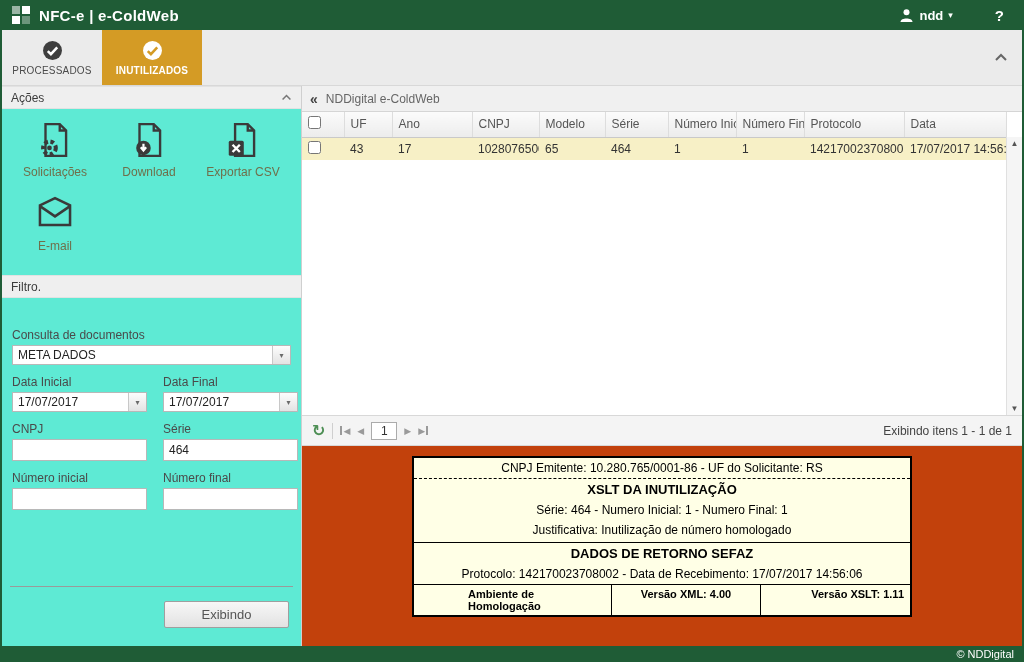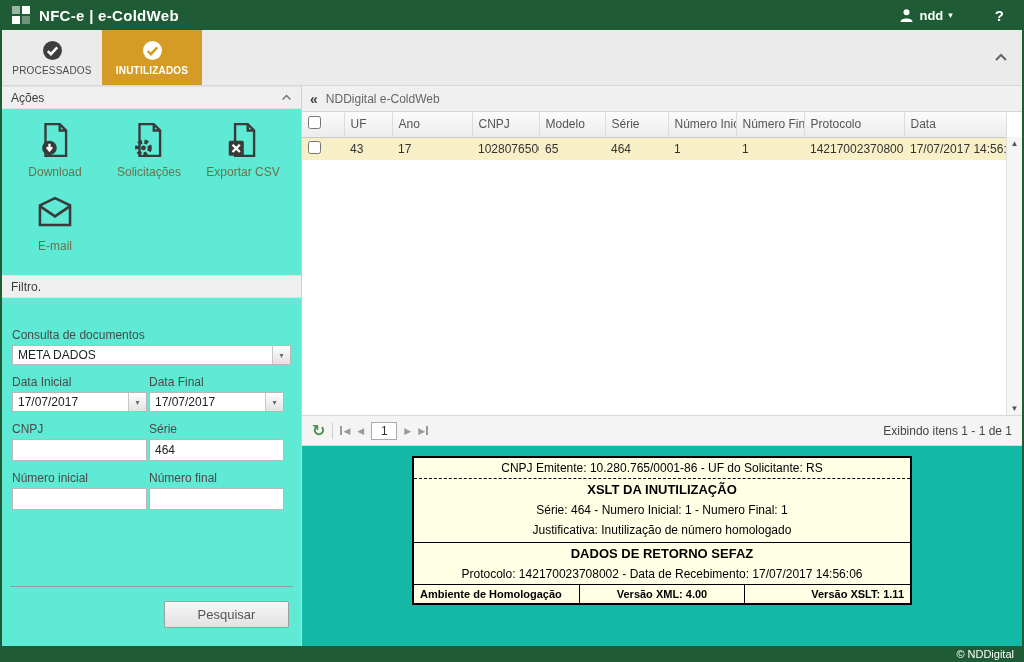--- a/index.html
+++ b/index.html
@@ -35,21 +35,21 @@
   .actions { display:flex; flex-wrap:wrap; padding:12px 4px 6px 6px; }
   .action-item { width:94px; display:flex; flex-direction:column; align-items:center; gap:6px; margin-bottom:16px; cursor:pointer; }
   .action-item .alabel { font-size:12px; color:#6F6F4B; }
 
   .form { padding:20px 10px 0 10px; }
   .flabel { display:block; color:#4a4a4a; margin:10px 0 3px 0; }
   .ext-select { height:20px; border:1px solid #B8B8B8; background:#fff; display:flex; align-items:center; cursor:pointer; }
   .ext-select .sel-text { flex:1; padding:0 5px; overflow:hidden; white-space:nowrap; color:#222; }
   .ext-select .trigger { width:18px; height:100%; border-left:1px solid #C8C8C8; background:linear-gradient(#fdfdfd,#e3e3e3); display:flex; align-items:center; justify-content:center; color:#6a6a6a; font-size:8px; }
   .ext-input { width:100%; height:22px; border:1px solid #B8B8B8; padding:2px 5px; font-family:inherit; font-size:12px; color:#222; }
-  .grid2 { display:grid; grid-template-columns:135px 135px; column-gap:2px; }
+  .grid2 { display:grid; grid-template-columns:135px 135px; column-gap:16px; }
 
   .search-area { margin-top:auto; padding:0 8px 18px 8px; }
   .search-area .sep { border-top:1px solid #9a9a9a; margin:0 0 14px 0; }
   .btn-pesquisar { display:block; margin-left:auto; margin-right:4px; width:125px; height:27px; background:linear-gradient(#f7f7f7,#e2e2e2); border:1px solid #9f9f9f; border-radius:2px; color:#555; font-size:13px; font-family:inherit; cursor:pointer; }
 
   
   .main { flex:1; display:flex; flex-direction:column; min-width:0; }
   .panel-header { height:26px; background:#F0F0F0; border-bottom:1px solid #D5D5D5; display:flex; align-items:center; padding:0 8px; color:#666; }
   .panel-header .chev { color:#444; font-weight:bold; font-size:14px; margin-right:8px; cursor:pointer; }
 
@@ -65,27 +65,27 @@
   .pager { height:31px; background:#F4F4F4; border-top:1px solid #D8D8D8; border-bottom:1px solid #D8D8D8; display:flex; align-items:center; padding:0 10px; gap:7px; flex:none; }
   .pager .refresh { color:#4E8F55; font-size:16px; font-weight:bold; cursor:pointer; line-height:1; }
   .pager .psep { width:1px; height:16px; background:#CFCFCF; }
   .pgbtn { display:flex; align-items:center; gap:1px; color:#9a9a9a; font-size:9px; cursor:pointer; }
   .pgbtn .bar { width:2px; height:9px; background:#9a9a9a; }
   .page-input { width:26px; height:18px; border:1px solid #ABABAB; text-align:center; font-size:12px; font-family:inherit; color:#333; }
   .pager .pspacer { flex:1; }
   .pager .status { color:#444; }
 
   
-  .detail { flex:1; background:#14b8a6; overflow:hidden; }
+  .detail { flex:1; background:#c2410c; overflow:hidden; }
   .danfe { width:500px; margin:10px auto 0 auto; border:2px solid #000; background:#FFFFE6; color:#000; }
   .danfe .line { text-align:center; padding:3px 4px; font-size:12px; }
   .danfe .hdr { border-bottom:1px dashed #000; }
   .danfe .dtitle { text-align:center; font-weight:bold; font-size:13px; padding:3px 4px; }
   .danfe .sect1 { border-bottom:1px solid #000; padding-bottom:2px; }
-  .danfe .dfoot { border-top:1px solid #000; display:flex; font-weight:bold; font-size:11px; }
+  .danfe .dfoot { border-top:1px solid #000; display:flex; font-weight:bold; font-size:11px;padding-left:48px; }
   .danfe .dfoot .cell { flex:1; padding:3px 6px; }
   .danfe .dfoot .cell + .cell { border-left:1px solid #000; }
   .danfe .dfoot .c-left { text-align:left; }
   .danfe .dfoot .c-mid { text-align:center; }
   .danfe .dfoot .c-right { text-align:right; }
 
   
   .footer { height:16px; background:#1F5C36; flex:none; display:flex; align-items:center; justify-content:flex-end; padding:0 8px; }
   .footer span { color:#fff; font-size:11px; }
 </style>
@@ -149,33 +149,33 @@
               <polyline points="2,8 7,3 12,8" fill="none" stroke="#777777" stroke-width="2"></polyline>
             </svg>
         </span>
       </div>
 
       <div class="actions">
         <div class="action-item">
           <svg width="38" height="38" viewBox="0 0 24 24">
             <path d="M6 2 h9 l4 4 v16 h-13 z" fill="none" stroke="#3a3a3a" stroke-width="1.5"></path>
             <path d="M15 2 v4 h4" fill="none" stroke="#3a3a3a" stroke-width="1.5"></path>
+            <circle cx="8.5" cy="17" r="4" fill="none" stroke="#3a3a3a" stroke-width="2.6" stroke-dasharray="2.2 1.6"></circle>
+            <circle cx="8.5" cy="17" r="1.5" fill="#3a3a3a"></circle>
+          </svg>
+          <span class="alabel">Solicitações</span>
+        </div>
+        <div class="action-item">
+          <svg width="38" height="38" viewBox="0 0 24 24">
+            <path d="M6 2 h9 l4 4 v16 h-13 z" fill="none" stroke="#3a3a3a" stroke-width="1.5"></path>
+            <path d="M15 2 v4 h4" fill="none" stroke="#3a3a3a" stroke-width="1.5"></path>
             <circle cx="8.5" cy="17" r="4.6" fill="#3a3a3a"></circle>
             <path d="M8.5 14.4 v3.4 M6.8 16.6 l1.7 2 1.7-2" fill="none" stroke="#ffffff" stroke-width="1.4"></path>
           </svg>
           <span class="alabel">Download</span>
-        </div>
-        <div class="action-item">
-          <svg width="38" height="38" viewBox="0 0 24 24">
-            <path d="M6 2 h9 l4 4 v16 h-13 z" fill="none" stroke="#3a3a3a" stroke-width="1.5"></path>
-            <path d="M15 2 v4 h4" fill="none" stroke="#3a3a3a" stroke-width="1.5"></path>
-            <circle cx="8.5" cy="17" r="4" fill="none" stroke="#3a3a3a" stroke-width="2.6" stroke-dasharray="2.2 1.6"></circle>
-            <circle cx="8.5" cy="17" r="1.5" fill="#3a3a3a"></circle>
-          </svg>
-          <span class="alabel">Solicitações</span>
         </div>
         <div class="action-item">
           <svg width="38" height="38" viewBox="0 0 24 24">
             <path d="M7 2 h8 l4 4 v16 h-12 z" fill="none" stroke="#3a3a3a" stroke-width="1.5"></path>
             <path d="M15 2 v4 h4" fill="none" stroke="#3a3a3a" stroke-width="1.5"></path>
             <rect x="3" y="12.5" width="9.5" height="9.5" rx="1" fill="#3a3a3a"></rect>
             <path d="M5.4 15 l4.6 4.6 M10 15 l-4.6 4.6" stroke="#ffffff" stroke-width="1.5"></path>
           </svg>
           <span class="alabel">Exportar CSV</span>
         </div>
@@ -218,21 +218,21 @@
 
           <label class="flabel">Número inicial</label>
           <label class="flabel">Número final</label>
           <input class="ext-input" type="text" value="" style="">
           <input class="ext-input" type="text" value="" style="">
         </div>
       </div>
 
       <div class="search-area">
         <div class="sep"></div>
-        <button class="btn-pesquisar">Pesquisar</button>
+        <button class="btn-pesquisar">Exibindo</button>
       </div>
     </aside>
 
     <main class="main">
       <div class="panel-header">
         <span class="chev">«</span>
         <span>NDDigital e-ColdWeb</span>
       </div>
 
       <div class="grid-area">

